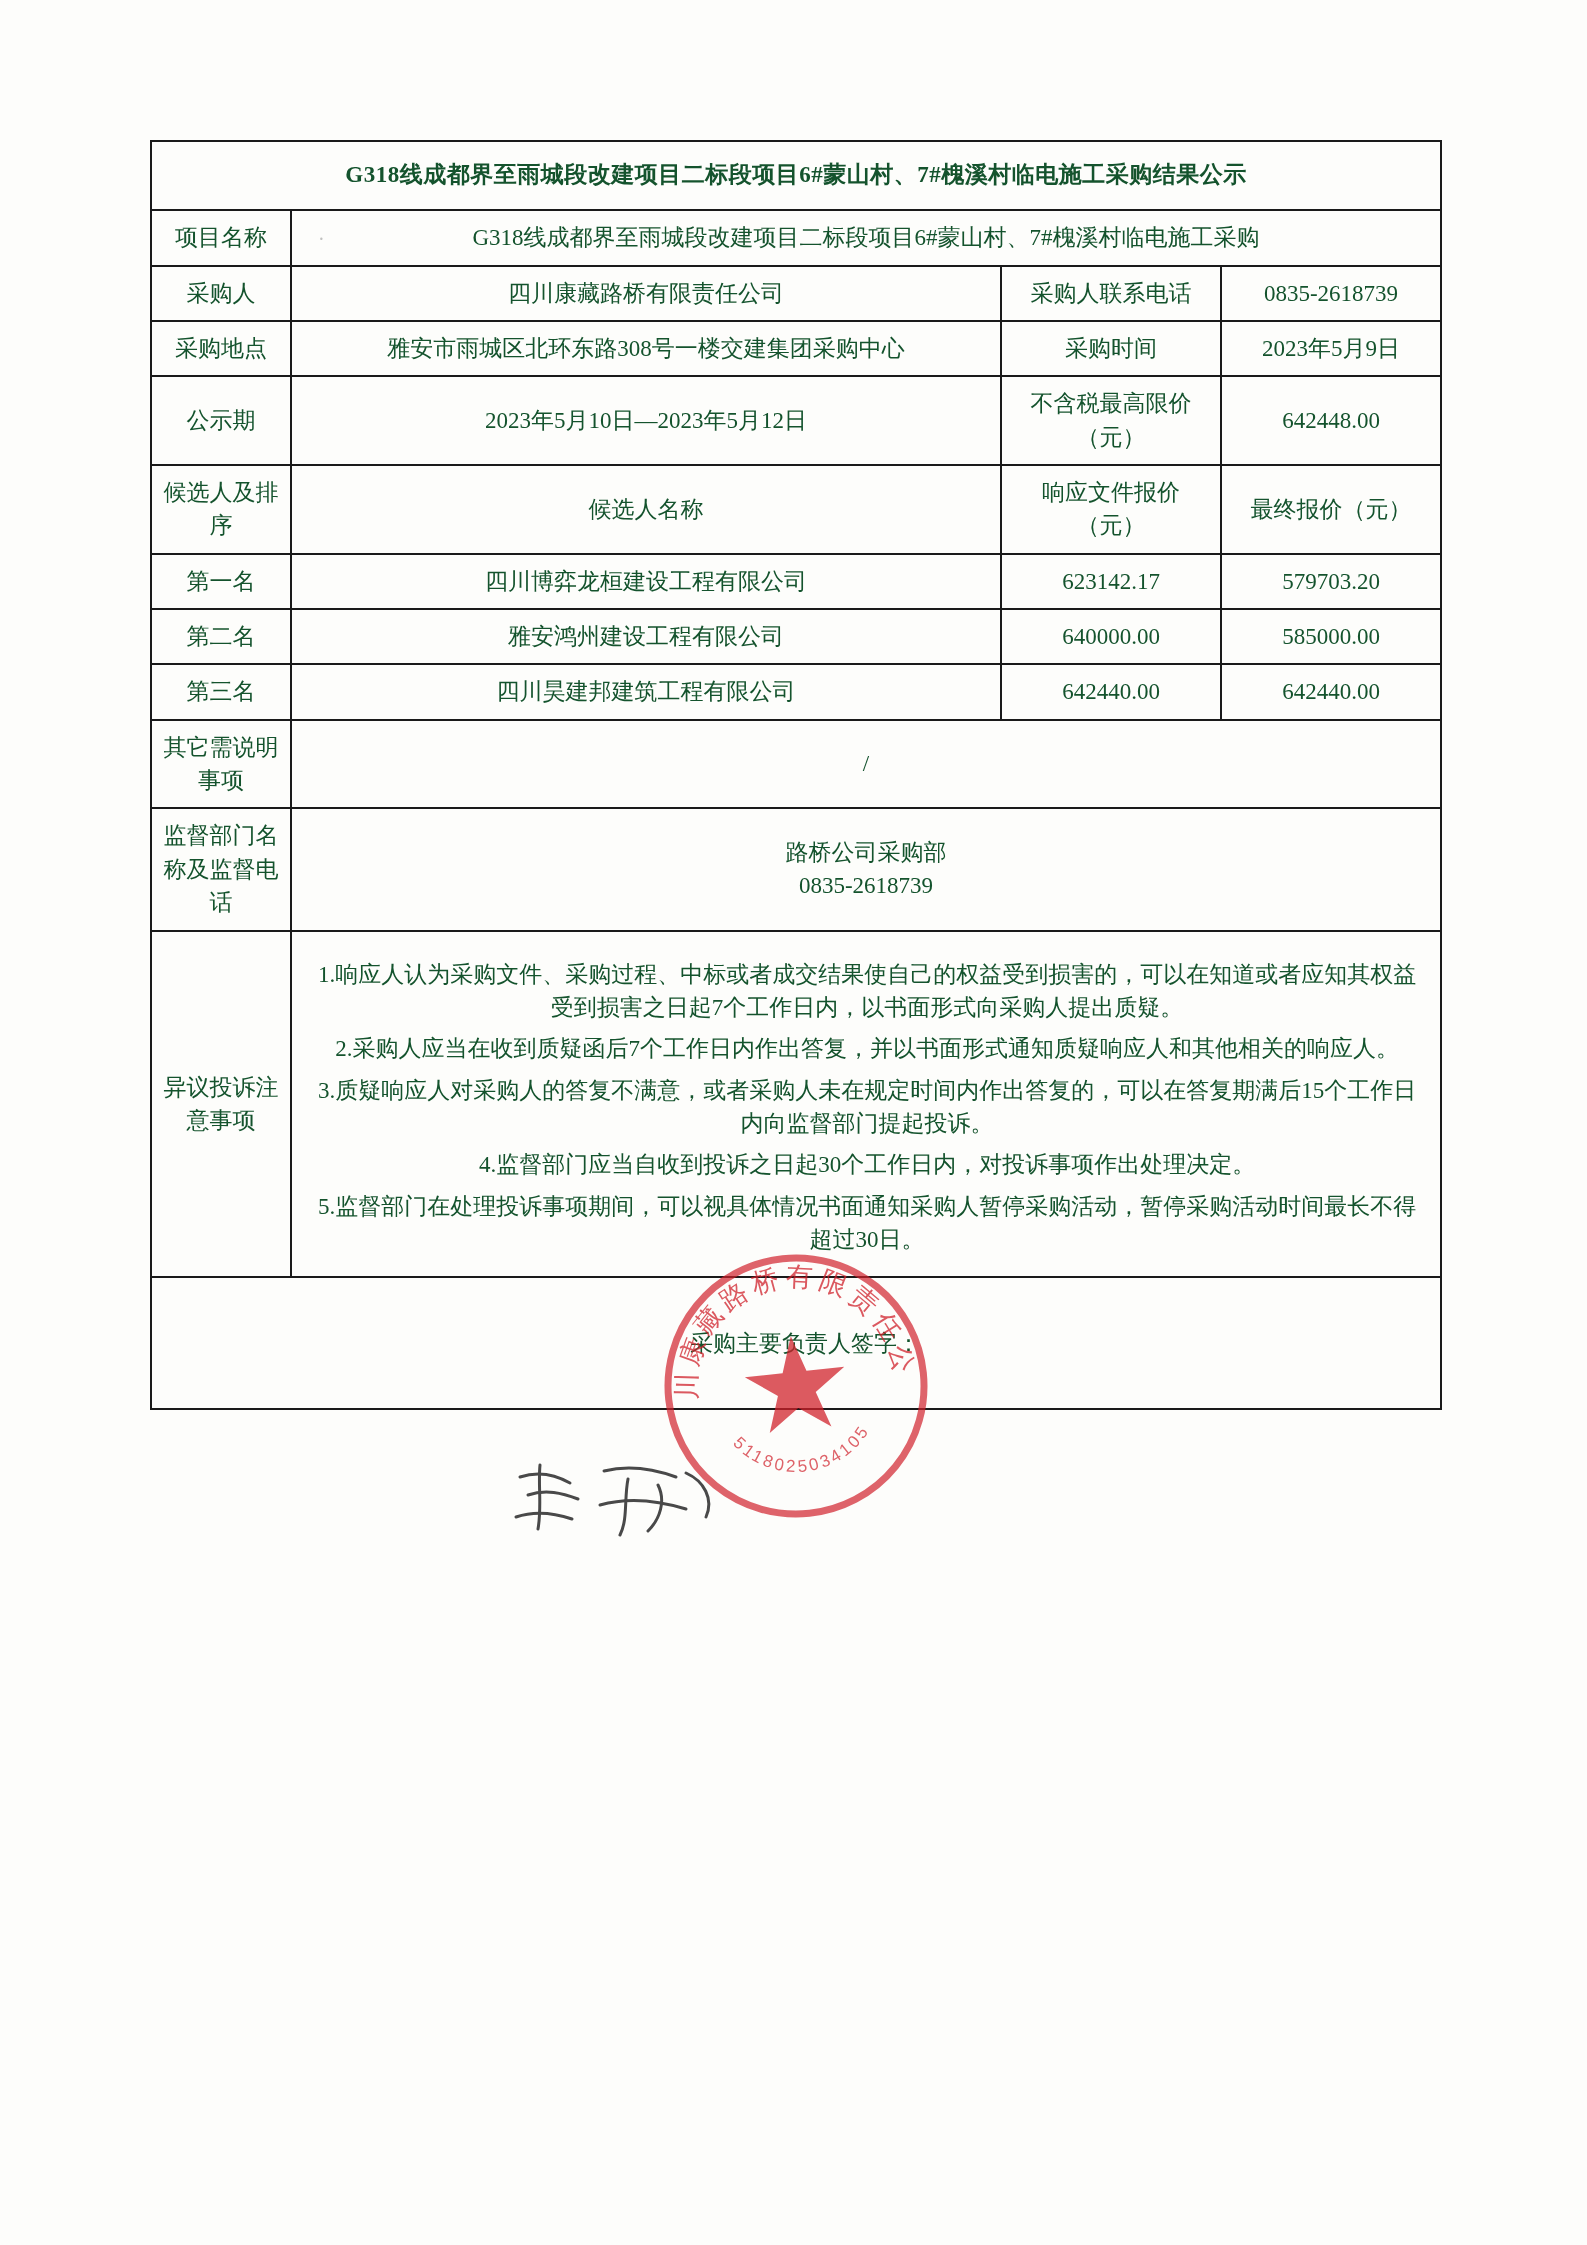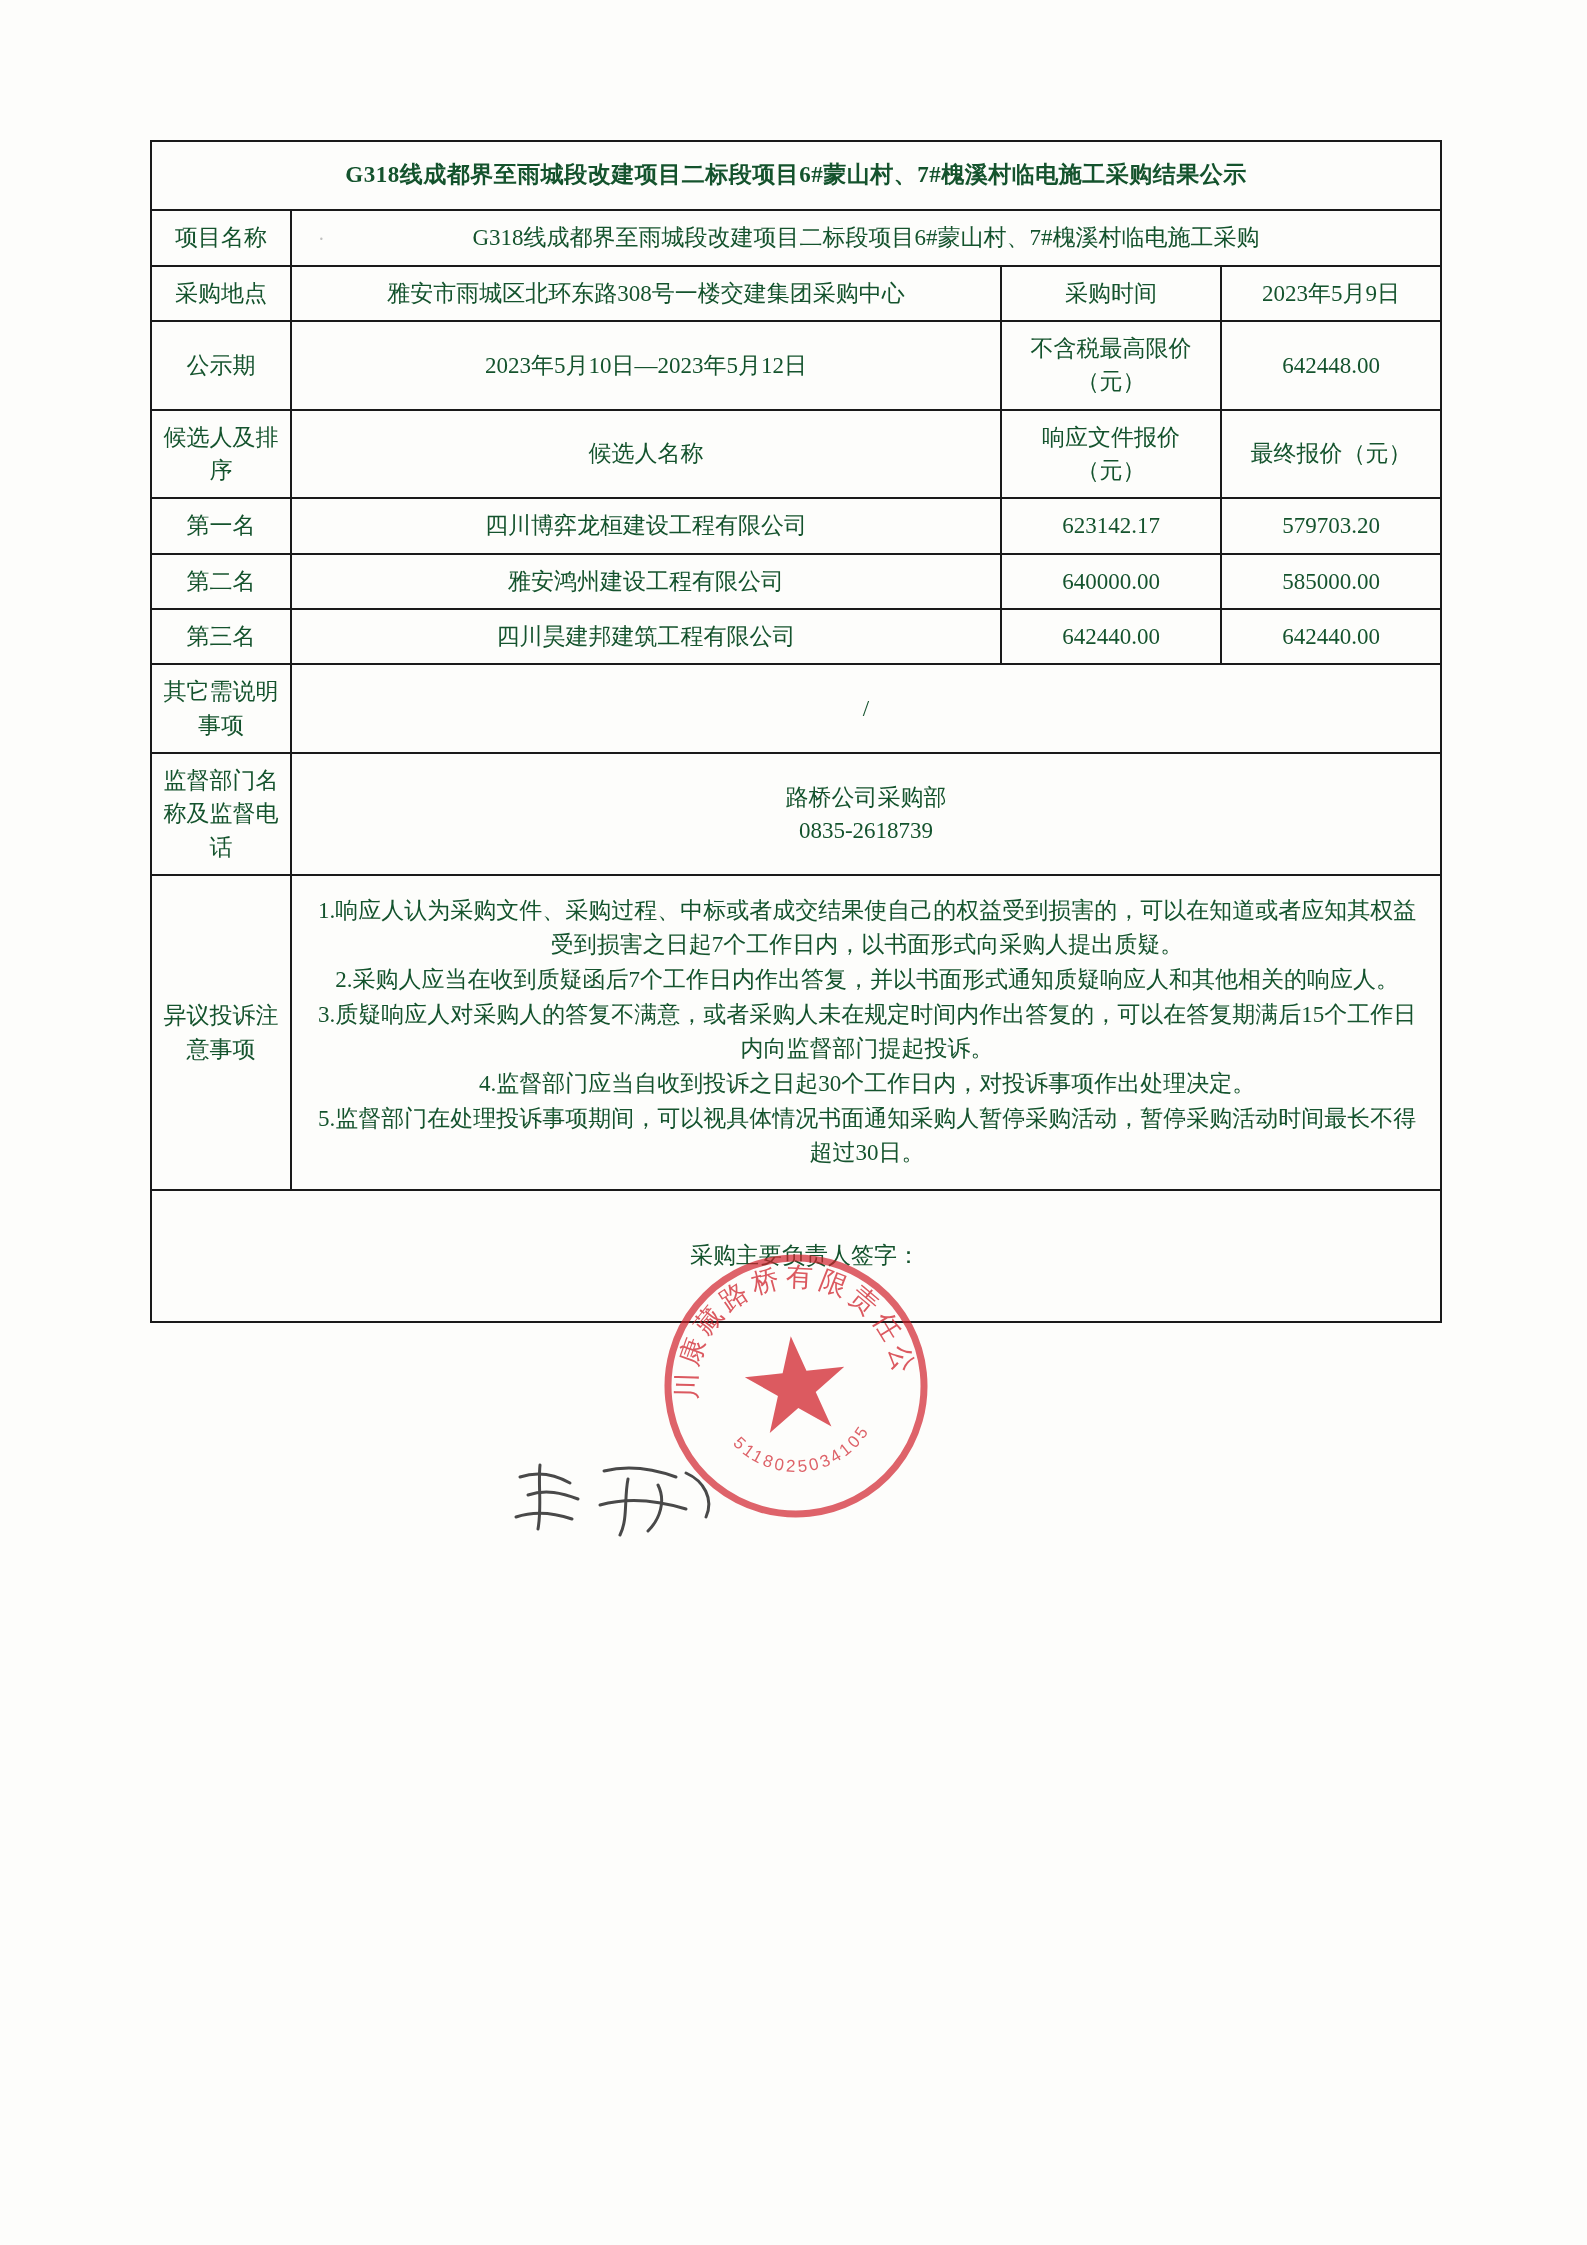--- a/index.html
+++ b/index.html
@@ -58,21 +58,21 @@
   .notes-label {
     width: 140px;
   }
   .notes-body {
     text-align: left;
     padding: 18px 20px 18px 22px !important;
     font-size: 23px;
     line-height: 1.62;
   }
   .notes-body p {
-    margin: 0 0 2px 0;
+    margin: 8px 0 2px 0;
     text-indent: 0;
   }
   .sign-row td {
     height: 110px;
     text-align: left;
     padding-left: 26px !important;
     font-size: 24px;
     position: relative;
     margin-top: 43px;
   }
@@ -137,20 +137,26 @@
       <tbody>
         <tr>
           <td class="title-cell" colspan="5">G318线成都界至雨城段改建项目二标段项目6#蒙山村、7#槐溪村临电施工采购结果公示</td>
         </tr>
 
         <tr>
           <td class="label">项目名称</td>
           <td colspan="4">G318线成都界至雨城段改建项目二标段项目6#蒙山村、7#槐溪村临电施工采购</td>
         </tr>
 
+        <tr>
+          <td class="label">采购人</td>
+          <td colspan="2">四川康藏路桥有限责任公司</td>
+          <td>采购人联系电话</td>
+          <td>0835-2618739</td>
+        </tr>
 
         <tr>
           <td class="label">采购地点</td>
           <td colspan="2">雅安市雨城区北环东路308号一楼交建集团采购中心</td>
           <td>采购时间</td>
           <td>2023年5月9日</td>
         </tr>
 
         <tr>
           <td class="label">公示期</td>

